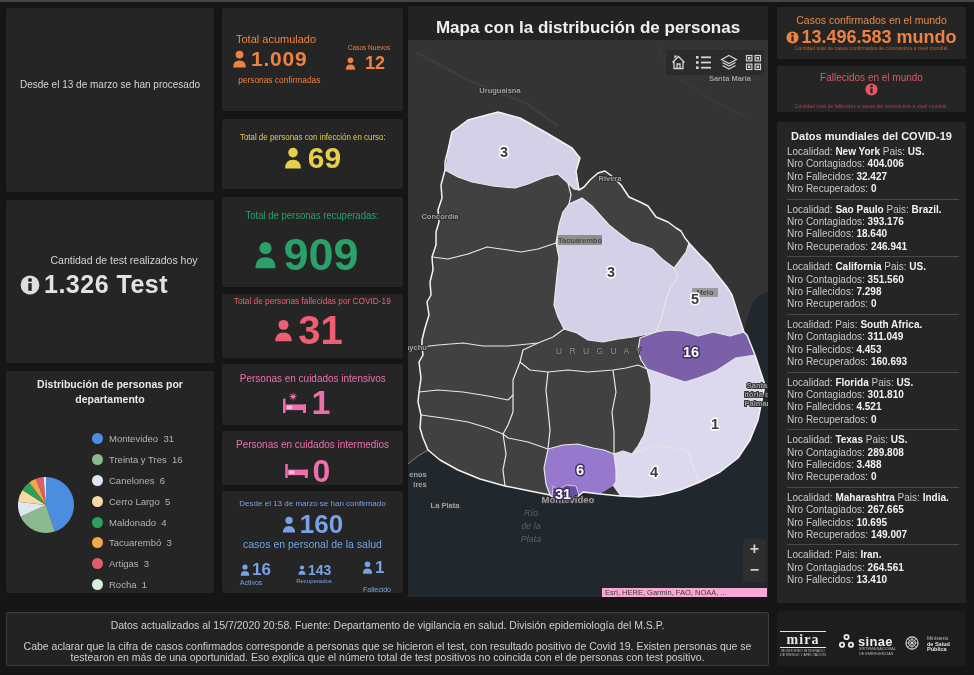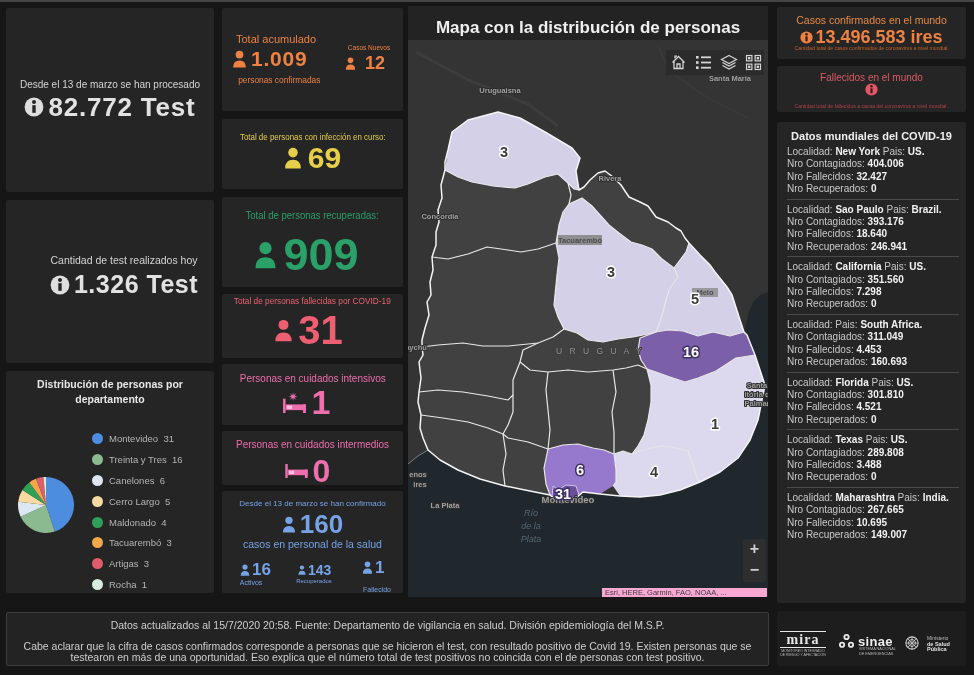--- a/index.html
+++ b/index.html
@@ -4,36 +4,26 @@
 body{width:974px;height:675px;background:#161616;font-family:"Liberation Sans",sans-serif;position:relative;overflow:hidden;}
 .panel{position:absolute;background:#252525;border-radius:2px;}
 .abs{position:absolute;}
 .ctr{text-align:center;}
 </style></head>
 <body>
 <div class="abs" style="left:0;top:0;width:974px;height:2px;background:#454545;"></div>
 
 <div class="panel" style="left:6px;top:8px;width:208px;height:184px;">
   <div class="abs" style="left:0px;top:71px;width:208px;color:#d4d4d4;font-size:10px;font-weight:normal;text-align:center;white-space:nowrap;">Desde el 13 de marzo se han procesado</div>
-  <div class="abs" style="left:0;top:86px;width:208px;">
-      <div style="display:flex;align-items:center;justify-content:center;gap:4px;">
-        <svg width="20" height="20" viewBox="0 0 20 20" style="flex:0 0 auto;">
-          <circle cx="10" cy="10" r="9.4" fill="#dedede"></circle>
-          <rect x="8.3" y="8.2" width="3.4" height="7.6" fill="#252525"></rect>
-          <circle cx="10" cy="5" r="2" fill="#252525"></circle>
-        </svg>
-        <span style="font-size:26px;font-weight:bold;color:#e2e2e2;line-height:1;letter-spacing:0.8px;">82.772 Test</span>
-      </div>
-    </div>
 </div>
 
 <div class="panel" style="left:6px;top:200px;width:208px;height:163px;">
   <div class="abs" style="left:14px;top:54px;width:208px;color:#d4d4d4;font-size:10.5px;font-weight:normal;text-align:center;white-space:nowrap;">Cantidad de test realizados hoy</div>
   <div class="abs" style="left:14px;top:72px;width:208px;">
-      <div style="display:flex;align-items:center;justify-content:center;gap:4px;">
+      <div style="display:flex;align-items:center;gap:4px;">
         <svg width="20" height="20" viewBox="0 0 20 20" style="flex:0 0 auto;">
           <circle cx="10" cy="10" r="9.4" fill="#dedede"></circle>
           <rect x="8.3" y="8.2" width="3.4" height="7.6" fill="#252525"></rect>
           <circle cx="10" cy="5" r="2" fill="#252525"></circle>
         </svg>
         <span style="font-size:25px;font-weight:bold;color:#e2e2e2;line-height:1;letter-spacing:0.5px;">1.326 Test</span>
       </div>
     </div>
 </div>
 
@@ -360,21 +350,21 @@
 
 <div class="panel" style="left:777px;top:7px;width:189px;height:52px;">
   <div class="abs" style="left:0px;top:7px;width:189px;color:#e98a45;font-size:10.5px;font-weight:normal;text-align:center;white-space:nowrap;">Casos confirmados en el mundo</div>
   <div class="abs" style="left:0;top:21px;width:189px;">
       <div style="display:flex;align-items:center;justify-content:center;gap:2px;">
         <svg width="13" height="13" viewBox="0 0 20 20" style="flex:0 0 auto;">
           <circle cx="10" cy="10" r="9.4" fill="#ed8243"></circle>
           <rect x="8.3" y="8.2" width="3.4" height="7.6" fill="#252525"></rect>
           <circle cx="10" cy="5" r="2" fill="#252525"></circle>
         </svg>
-        <span style="font-size:18px;font-weight:bold;color:#ed8243;line-height:1;letter-spacing:0px;">13.496.583 ires</span>
+        <span style="font-size:18px;font-weight:bold;color:#ed8243;line-height:1;letter-spacing:0px;">13.496.583 mundo</span>
       </div>
     </div>
   <div class="abs" style="left:0px;top:38px;width:189px;color:#bf6226;font-size:6px;font-weight:normal;text-align:center;white-space:nowrap;"><span style="display:inline-block;transform:scaleX(0.85);transform-origin:center;white-space:nowrap;">Cantidad total de casos confirmados de coronavirus a nivel mundial.</span></div>
 </div>
 
 <div class="panel" style="left:777px;top:66px;width:189px;height:46px;">
   <div class="abs" style="left:0px;top:6px;width:189px;color:#d95b64;font-size:10px;font-weight:normal;text-align:center;white-space:nowrap;">Fallecidos en el mundo</div>
   <div class="abs" style="left:0;top:17px;width:189px;">
       <div style="display:flex;align-items:center;justify-content:center;gap:2px;">
         <svg width="13" height="13" viewBox="0 0 20 20" style="flex:0 0 auto;">
@@ -390,20 +380,21 @@
 <div class="panel" style="left:777px;top:122px;width:189px;height:481px;overflow:hidden;">
   <div class="abs" style="left:0px;top:8px;width:189px;color:#f0f0f0;font-size:11px;font-weight:bold;text-align:center;white-space:nowrap;">Datos mundiales del COVID-19</div>
   <div class="abs" style="left:10px;top:20px;width:172px;color:#c9c9c9;font-size:10px;">
       <div style="padding:4px 0 3px 0;line-height:12.4px;white-space:nowrap;">Localidad: <b style="color:#f2f2f2;margin-top:9px;">New York</b> Pais: <b style="color:#f2f2f2;">US.</b><br>Nro Contagiados: <b style="color:#f2f2f2;">404.006</b><br>Nro Fallecidos: <b style="color:#f2f2f2;">32.427</b><br>Nro Recuperados: <b style="color:#f2f2f2;">0</b></div>
       <div style="border-top:1px solid #4a4a4a;padding:4px 0 3px 0;line-height:12.4px;white-space:nowrap;">Localidad: <b style="color:#f2f2f2;">Sao Paulo</b> Pais: <b style="color:#f2f2f2;">Brazil.</b><br>Nro Contagiados: <b style="color:#f2f2f2;">393.176</b><br>Nro Fallecidos: <b style="color:#f2f2f2;">18.640</b><br>Nro Recuperados: <b style="color:#f2f2f2;">246.941</b></div>
       <div style="border-top:1px solid #4a4a4a;padding:4px 0 3px 0;line-height:12.4px;white-space:nowrap;">Localidad: <b style="color:#f2f2f2;">California</b> Pais: <b style="color:#f2f2f2;">US.</b><br>Nro Contagiados: <b style="color:#f2f2f2;">351.560</b><br>Nro Fallecidos: <b style="color:#f2f2f2;">7.298</b><br>Nro Recuperados: <b style="color:#f2f2f2;">0</b></div>
       <div style="border-top:1px solid #4a4a4a;padding:4px 0 3px 0;line-height:12.4px;white-space:nowrap;">Localidad:  Pais: <b style="color:#f2f2f2;">South Africa.</b><br>Nro Contagiados: <b style="color:#f2f2f2;">311.049</b><br>Nro Fallecidos: <b style="color:#f2f2f2;">4.453</b><br>Nro Recuperados: <b style="color:#f2f2f2;">160.693</b></div>
       <div style="border-top:1px solid #4a4a4a;padding:4px 0 3px 0;line-height:12.4px;white-space:nowrap;">Localidad: <b style="color:#f2f2f2;">Florida</b> Pais: <b style="color:#f2f2f2;">US.</b><br>Nro Contagiados: <b style="color:#f2f2f2;">301.810</b><br>Nro Fallecidos: <b style="color:#f2f2f2;">4.521</b><br>Nro Recuperados: <b style="color:#f2f2f2;">0</b></div>
       <div style="border-top:1px solid #4a4a4a;padding:4px 0 3px 0;line-height:12.4px;white-space:nowrap;">Localidad: <b style="color:#f2f2f2;">Texas</b> Pais: <b style="color:#f2f2f2;">US.</b><br>Nro Contagiados: <b style="color:#f2f2f2;">289.808</b><br>Nro Fallecidos: <b style="color:#f2f2f2;">3.488</b><br>Nro Recuperados: <b style="color:#f2f2f2;">0</b></div>
       <div style="border-top:1px solid #4a4a4a;padding:4px 0 3px 0;line-height:12.4px;white-space:nowrap;">Localidad: <b style="color:#f2f2f2;">Maharashtra</b> Pais: <b style="color:#f2f2f2;">India.</b><br>Nro Contagiados: <b style="color:#f2f2f2;">267.665</b><br>Nro Fallecidos: <b style="color:#f2f2f2;">10.695</b><br>Nro Recuperados: <b style="color:#f2f2f2;">149.007</b></div>
+      <div style="border-top:1px solid #4a4a4a;padding:4px 0 3px 0;line-height:12.4px;white-space:nowrap;">Localidad:  Pais: <b style="color:#f2f2f2;">Iran.</b><br>Nro Contagiados: <b style="color:#f2f2f2;">264.561</b><br>Nro Fallecidos: <b style="color:#f2f2f2;">13.410</b></div>
     </div>
 </div>
 
 <div class="abs" style="left:6px;top:612px;width:761px;height:52px;background:#232323;border:1px solid #3c3c3c;border-radius:2px;">
   <div class="abs" style="left:0px;top:6px;width:761px;color:#cecece;font-size:10.5px;font-weight:normal;text-align:center;white-space:nowrap;">Datos actualizados al 15/7/2020 20:58. Fuente: Departamento de vigilancia en salud. División epidemiología del M.S.P.</div>
   <div class="abs ctr" style="left:0;top:28px;width:761px;color:#cecece;font-size:10.5px;line-height:11px;white-space:nowrap;">Cabe aclarar que la cifra de casos confirmados corresponde a personas que se hicieron el test, con resultado positivo de Covid 19. Existen personas que se<br>testearon en más de una oportunidad. Eso explica que el número total de test positivos no coincida con el de personas con test positivo.</div>
 </div>
 
 <div class="abs" style="left:777px;top:611px;width:189px;height:55px;background:#1d1d1d;border-radius:2px;">
 <div style="position:absolute;left:3px;top:20px;width:46px;">

